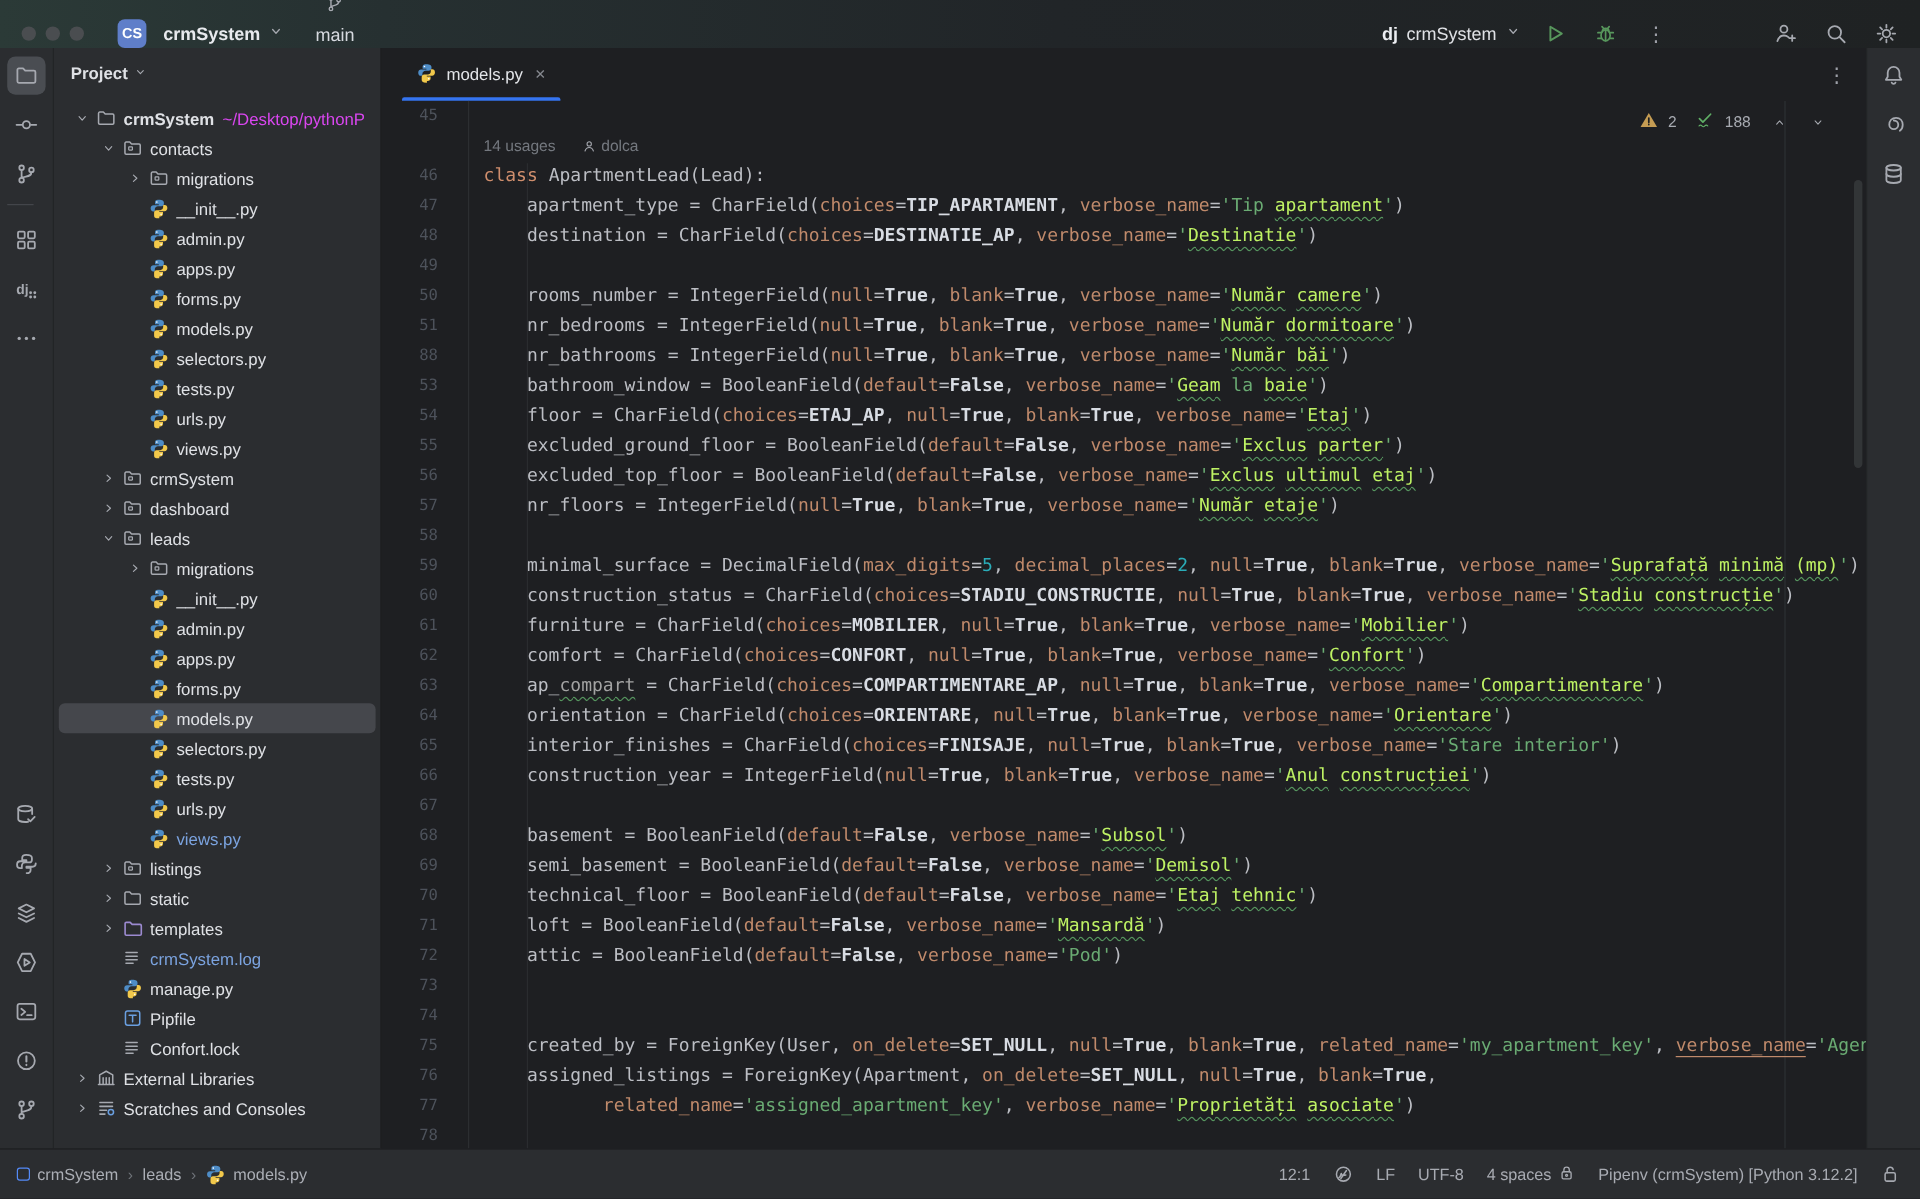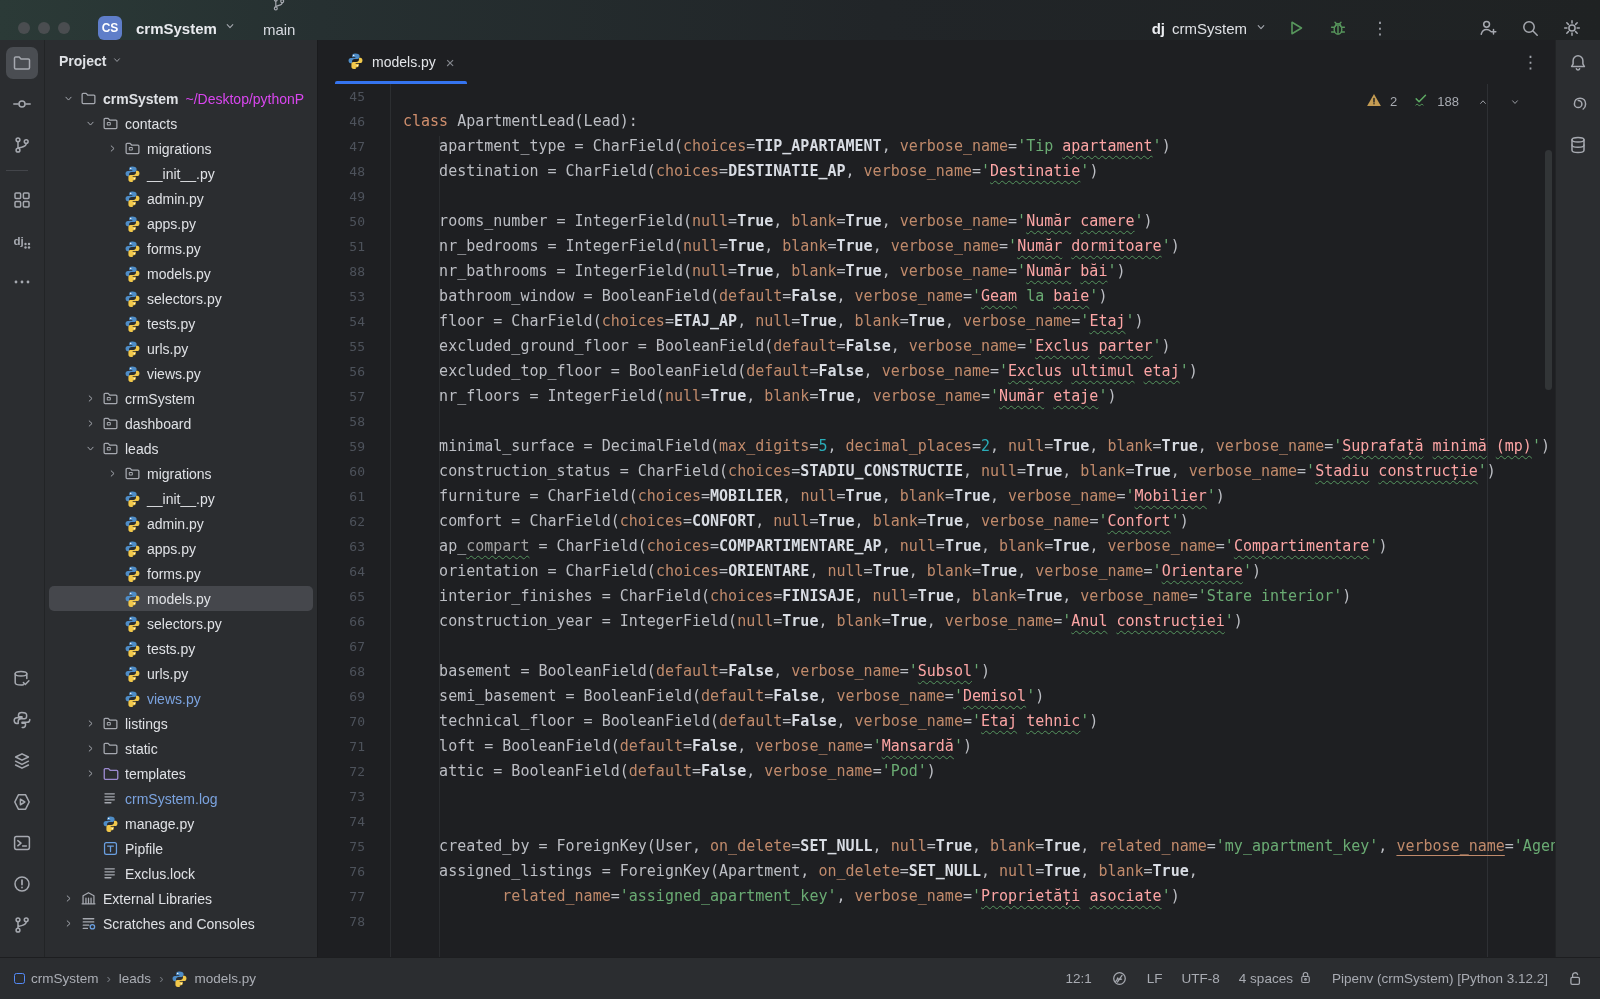--- a/index.html
+++ b/index.html
@@ -74,21 +74,21 @@
   .hint-row .ct { font-family:"Liberation Sans", sans-serif; font-size:13px; color:#74787f;
     display:flex; align-items:center; gap:6px; }
   .hint-author { display:flex; align-items:center; gap:4px; margin-left:16px; }
 
   .tk-d { color:#bcbec4; }
   .tk-k { color:#cf8e6d; }
   .tk-p { color:#c08a6b; }
   .tk-pl { color:#c08a6b; text-decoration:underline solid #c08a6b 1px; text-underline-offset:4px; }
   .tk-c { color:#d8dce3; font-weight:bold; }
   .tk-s { color:#6aab73; }
-  .tk-u { color:#fca5a5; text-decoration:underline wavy #55945e 1px; text-underline-offset:4px; }
+  .tk-u { color:#bef264; text-decoration:underline wavy #55945e 1px; text-underline-offset:4px; }
   .tk-w { color:#a3a3a3; text-decoration:underline wavy #55945e 1px; text-underline-offset:4px; }
   .tk-n { color:#2aacb8; }
 
   .inspection { position:absolute; top:8px; right:34px; display:flex; align-items:center; gap:6px;
     font-family:"Liberation Sans", sans-serif; font-size:13px; color:#a8abb2; z-index:5; }
   .inspection .cnt { margin-left:2px; }
   .insp-btn { display:flex; align-items:center; }
   .scroll-thumb { position:absolute; right:3px; top:66px; width:7px; height:240px;
     background:#4c4f53; opacity:.45; border-radius:4px; }
 
@@ -666,21 +666,21 @@
             </span>
             <span class="tree-label">Pipfile</span>
           </div>
           <div class="tree-row" style="padding-left: 31px;">
             <span class="tw"></span>
             <span class="ti">
               <svg width="17" height="17" viewBox="0 0 20 20" fill="none" stroke="#a6a9b0" stroke-width="1.5" stroke-linecap="round" stroke-linejoin="round">
                 <path d="M3.5 4.5h11M3.5 8h11M3.5 11.5h11M3.5 15h7"></path>
               </svg>
             </span>
-            <span class="tree-label">Exclus.lock</span>
+            <span class="tree-label">Confort.lock</span>
           </div>
           <div class="tree-row" style="padding-left: 9px;">
             <span class="tw">
               <svg width="13" height="13" viewBox="0 0 20 20" fill="none" stroke="#a6a9b0" stroke-width="1.5" stroke-linecap="round" stroke-linejoin="round">
                 <path d="M8 6l4.4 4L8 14"></path>
               </svg>
             </span>
             <span class="ti">
               <svg width="17" height="17" viewBox="0 0 20 20" fill="none" stroke="#a6a9b0" stroke-width="1.5" stroke-linecap="round" stroke-linejoin="round">
                 <path d="M3.6 16V6.8L10 3.2l6.4 3.6V16M7 16V9.6M10 16V9.6M13 16V9.6M2.4 16.2h15.2"></path>
@@ -722,20 +722,27 @@
       </div>
 
       <div class="code-area" id="code-area">
         <div class="gutter-line"></div>
         <div class="indent-guide"></div>
         <div class="wrap-guide"></div>
         <div id="code-lines">
             <div class="crow">
               <span class="ln">45</span>
               <span class="ct"></span>
+            </div>
+            <div class="crow hint-row">
+              <span class="ln"></span>
+              <span class="ct"><span>14 usages</span><span class="hint-author"><span style="display: inline-flex; align-items: center;"><svg width="12" height="12" viewBox="0 0 20 20" fill="none" stroke="#a6a9b0" stroke-width="1.5" stroke-linecap="round" stroke-linejoin="round">
+                      <circle cx="10" cy="6.5" r="3"></circle>
+                      <path d="M4.2 16.4c1-3.3 3.2-4.9 5.8-4.9s4.8 1.6 5.8 4.9"></path>
+                    </svg></span><span>dolca</span></span></span>
             </div>
             <div class="crow">
               <span class="ln">46</span>
               <span class="ct"><span class="tk-k">class </span><span class="tk-d">ApartmentLead(Lead):</span></span>
             </div>
             <div class="crow">
               <span class="ln">47</span>
               <span class="ct"><span class="tk-d">    apartment_type = CharField(</span><span class="tk-p">choices</span><span class="tk-d">=</span><span class="tk-c">TIP_APARTAMENT</span><span class="tk-d">, </span><span class="tk-p">verbose_name</span><span class="tk-d">=</span><span class="tk-s">'Tip </span><span class="tk-u">apartament</span><span class="tk-s">'</span><span class="tk-d">)</span></span>
             </div>
             <div class="crow">

